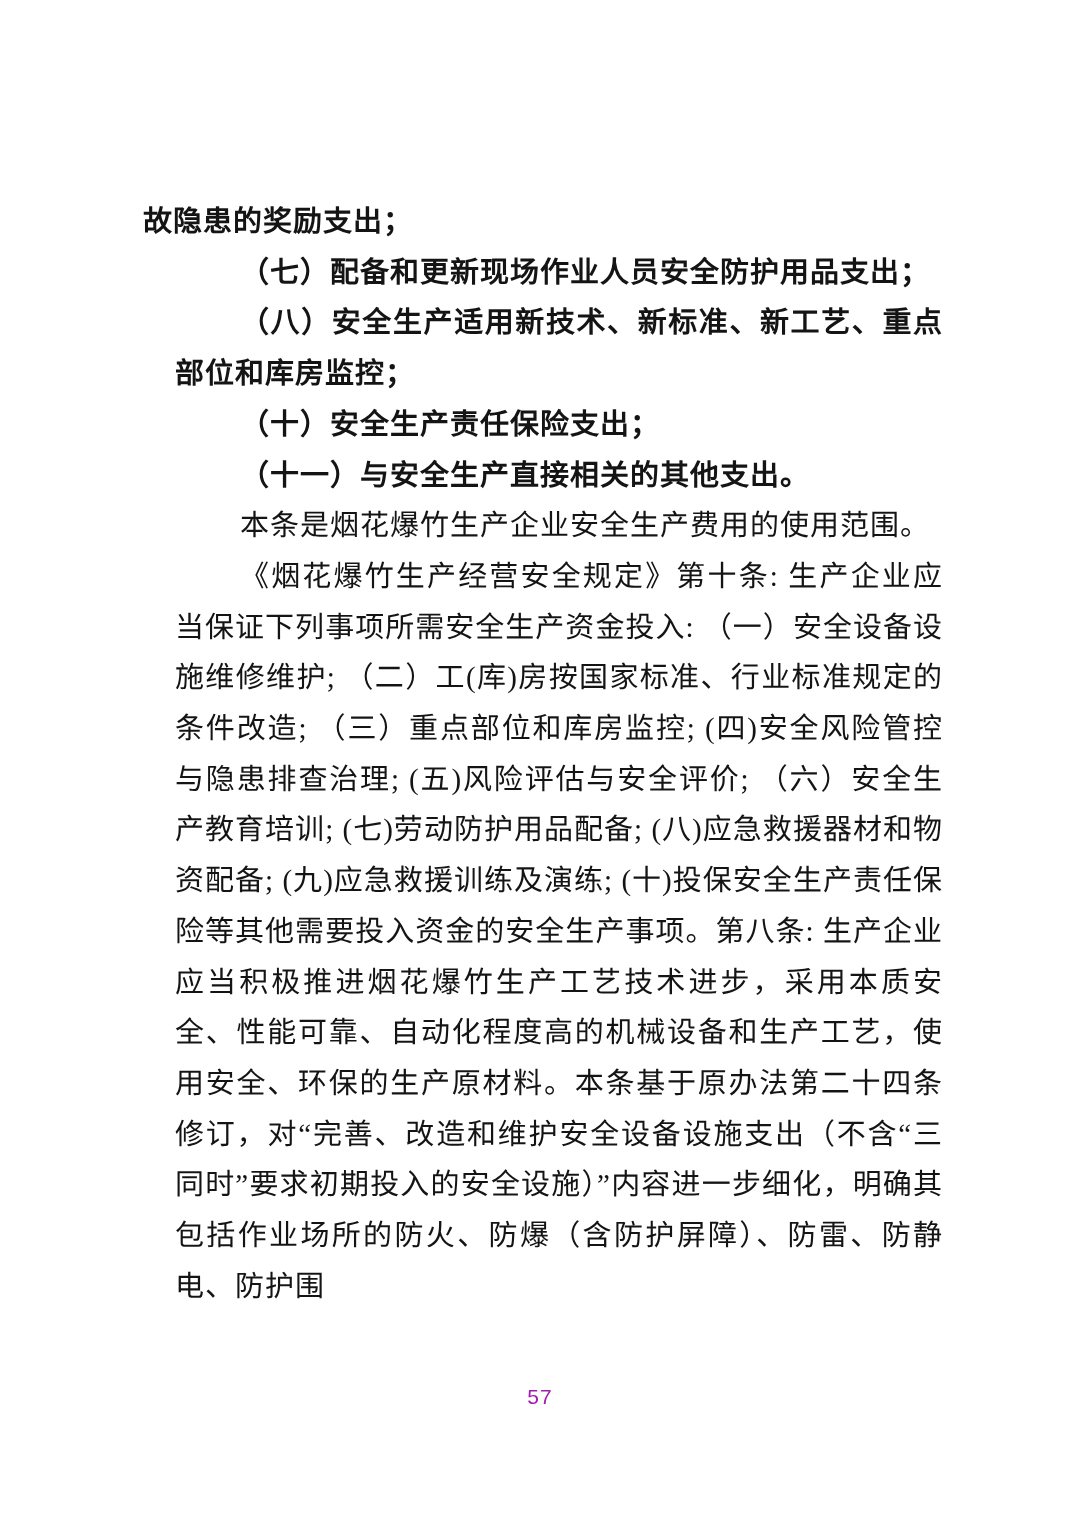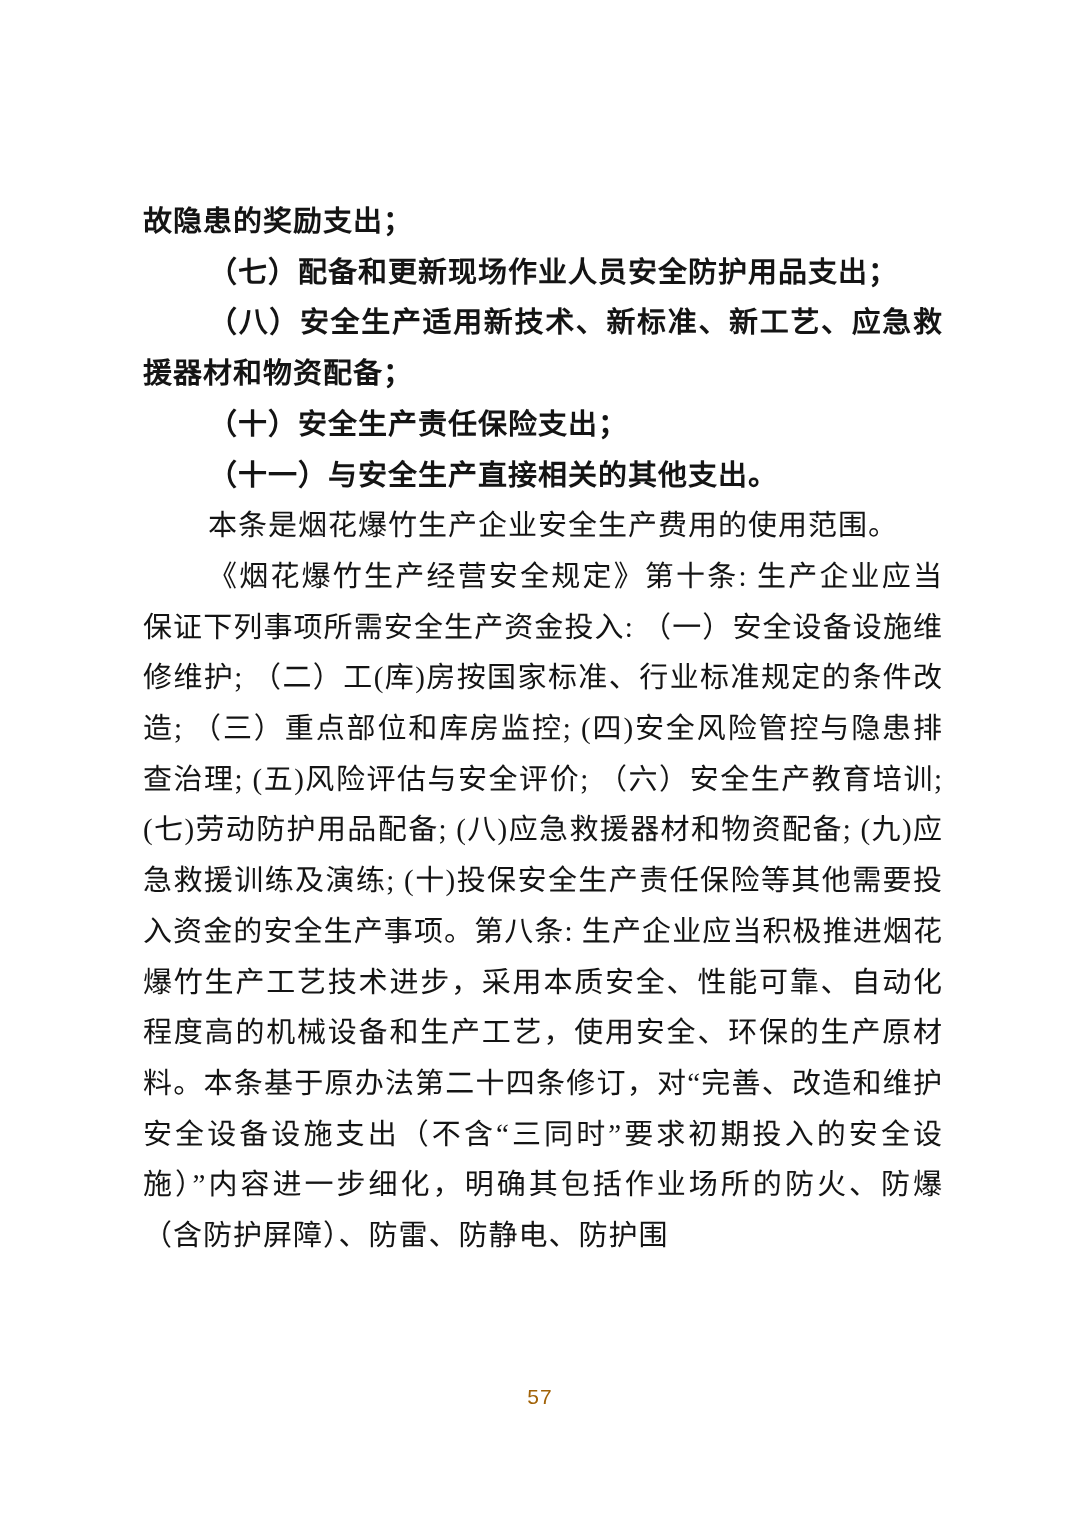--- a/index.html
+++ b/index.html
@@ -26,46 +26,47 @@
     letter-spacing: 1px;
     text-align: justify;
     text-justify: inter-ideograph;
   }
   .para {
     margin: 0;
     padding: 0;
   }
   .para.indent {
     text-indent: 65px;
+    margin-left: 32px;
   }
   .para.bold {
     font-weight: 700;
   }
   .footer {
     position: absolute;
     left: 0;
     top: 1385px;
     width: 100%;
     text-align: center;
   }
   .page-number {
     font-family: "Liberation Sans", "DejaVu Sans", sans-serif;
     font-size: 21px;
-    color: #a16207;
+    color: #a21caf;
     letter-spacing: 1px;
   }
 </style>
 </head>
 <body>
 
 <div class="page">
   <main class="content">
     <p class="para bold">故隐患的奖励支出；</p>
     <p class="para bold indent">（七）配备和更新现场作业人员安全防护用品支出；</p>
-    <p class="para bold indent">（八）安全生产适用新技术、新标准、新工艺、应急救援器材和物资配备；</p>
+    <p class="para bold indent">（八）安全生产适用新技术、新标准、新工艺、重点部位和库房监控；</p>
     <p class="para bold indent">（十）安全生产责任保险支出；</p>
     <p class="para bold indent">（十一）与安全生产直接相关的其他支出。</p>
     <p class="para indent">本条是烟花爆竹生产企业安全生产费用的使用范围。</p>
     <p class="para indent">《烟花爆竹生产经营安全规定》第十条: 生产企业应当保证下列事项所需安全生产资金投入: （一）安全设备设施维修维护; （二）工(库)房按国家标准、行业标准规定的条件改造; （三）重点部位和库房监控; (四)安全风险管控与隐患排查治理; (五)风险评估与安全评价; （六）安全生产教育培训; (七)劳动防护用品配备; (八)应急救援器材和物资配备; (九)应急救援训练及演练; (十)投保安全生产责任保险等其他需要投入资金的安全生产事项。第八条: 生产企业应当积极推进烟花爆竹生产工艺技术进步，采用本质安全、性能可靠、自动化程度高的机械设备和生产工艺，使用安全、环保的生产原材料。本条基于原办法第二十四条修订，对“完善、改造和维护安全设备设施支出（不含“三同时”要求初期投入的安全设施）”内容进一步细化，明确其包括作业场所的防火、防爆（含防护屏障）、防雷、防静电、防护围</p>
   </main>
   <footer class="footer">
     <span class="page-number">57</span>
   </footer>
 </div>
 

